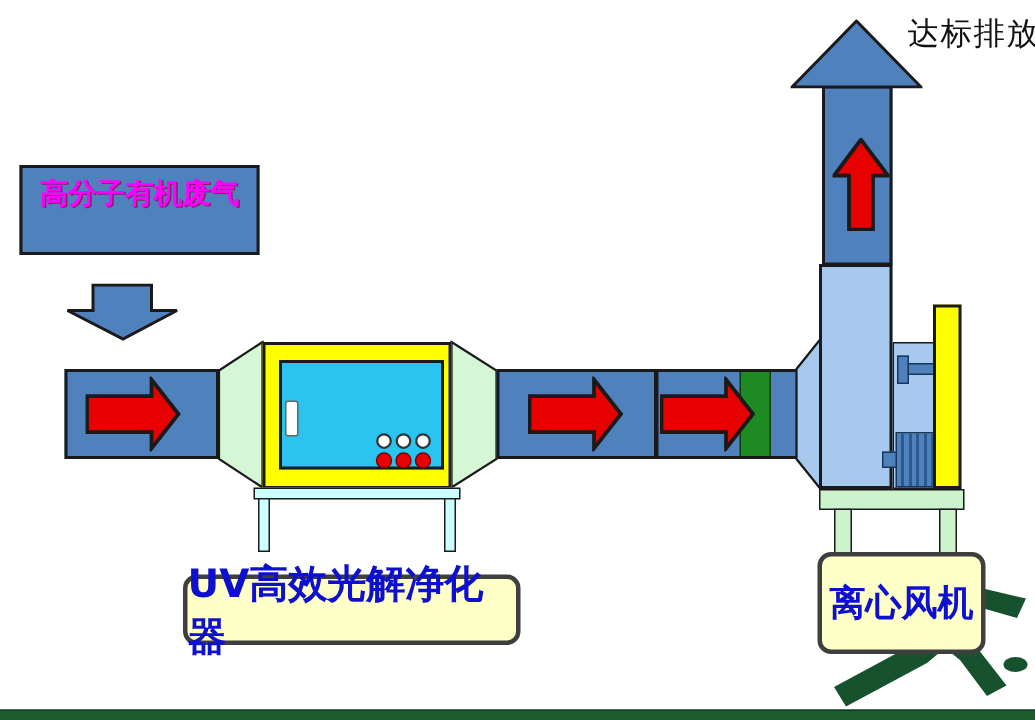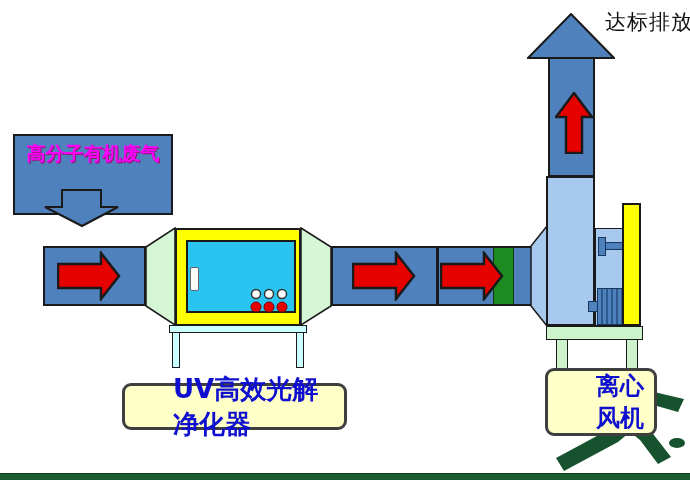--- a/index.html
+++ b/index.html
@@ -1,21 +1,21 @@
 <!DOCTYPE html>
 <html style="--duct-blue: #4f81bd; --fan-light-blue: #a7c9ed; --arrow-red: #e60000; --unit-yellow: #ffff00; --screen-cyan: #29c4ef; --pale-green: #d5f7d5; --pale-cyan: #ccffff; --fan-stand-green: #cdf3cd; --filter-green: #1e8b22; --label-bg: #ffffc8; --label-text-blue: #0f0fd0; --gas-text-magenta: #ff00ff; --silhouette-green: #17522e; --ground-green: #1c5c2e;"><head>
 <meta charset="utf-8">
 <style>
   html,body{margin:0;padding:0;}
   body{font-family:"DejaVu Sans","Liberation Sans",sans-serif;background:#ffffff;}
   #stage{position:relative;width:690px;height:480px;background:#fff;overflow:hidden;}
   .abs{position:absolute;box-sizing:border-box;}
 
   
-  .callout{left:13px;top:134px;width:160px;height:81px;background:var(--duct-blue,#4f81bd);
+  .callout{left:13px;top:110px;width:160px;height:60px;background:var(--duct-blue,#4f81bd);
            border:2px solid #1a1a1a;text-align:center;padding-top:5px;}
   .callout .line{font-size:19px;line-height:25px;font-weight:bold;
                  color:var(--gas-text-magenta,#ff00ff);text-shadow:1px 1px 0 #8b1a6b;}
 
   
   .duct{background:var(--duct-blue,#4f81bd);border:2px solid #1a1a1a;}
   .duct-inlet{left:43px;top:246px;width:103px;height:60px;}
   .duct-transfer{left:331px;top:246px;width:202px;height:60px;}
   .divider{left:103px;top:0;width:3px;height:56px;background:#1a1a1a;}
   .filter-band{left:160px;top:0;width:21px;height:56px;background:var(--filter-green,#1e8b22);
@@ -42,21 +42,21 @@
   .drive-panel{left:622px;top:203px;width:19px;height:123px;background:var(--unit-yellow,#ffff00);border:2px solid #1a1a1a;}
   .fan-stand-bar{left:546px;top:326px;width:97px;height:14px;background:var(--fan-stand-green,#cdf3cd);border:1.5px solid #1a1a1a;}
   .fan-leg{background:var(--fan-stand-green,#cdf3cd);border:1.5px solid #1a1a1a;}
   .fan-leg-l{left:556px;top:339px;width:12px;height:33px;}
   .fan-leg-r{left:626px;top:339px;width:12px;height:33px;}
 
   
   .emission{left:594px;top:8px;width:96px;font-size:21px;color:#111;letter-spacing:1px;white-space:nowrap;margin-left:11px;}
   .caption{background:var(--label-bg,#ffffc8);border:3px solid #3f3f3f;border-radius:9px;
            display:flex;align-items:center;justify-content:center;z-index:2;
-           color:var(--label-text-blue,#0f0fd0);font-weight:bold;padding-left:48px;}
+           color:var(--label-text-blue,#0f0fd0);font-weight:bold;}
   .caption-purifier{left:122px;top:383px;width:225px;height:47px;font-size:26px;}
   .caption-fan{left:545px;top:368px;width:112px;height:68px;font-size:24px;}
 
   .runner{left:538px;top:370px;width:152px;height:106px;z-index:1;}
   .ground{left:0;top:473px;width:690px;height:7px;background:var(--ground-green,#1c5c2e);border-top:1px solid #0a3d1e;}
   svg{display:block;}
 </style>
 </head>
 <body>
 

